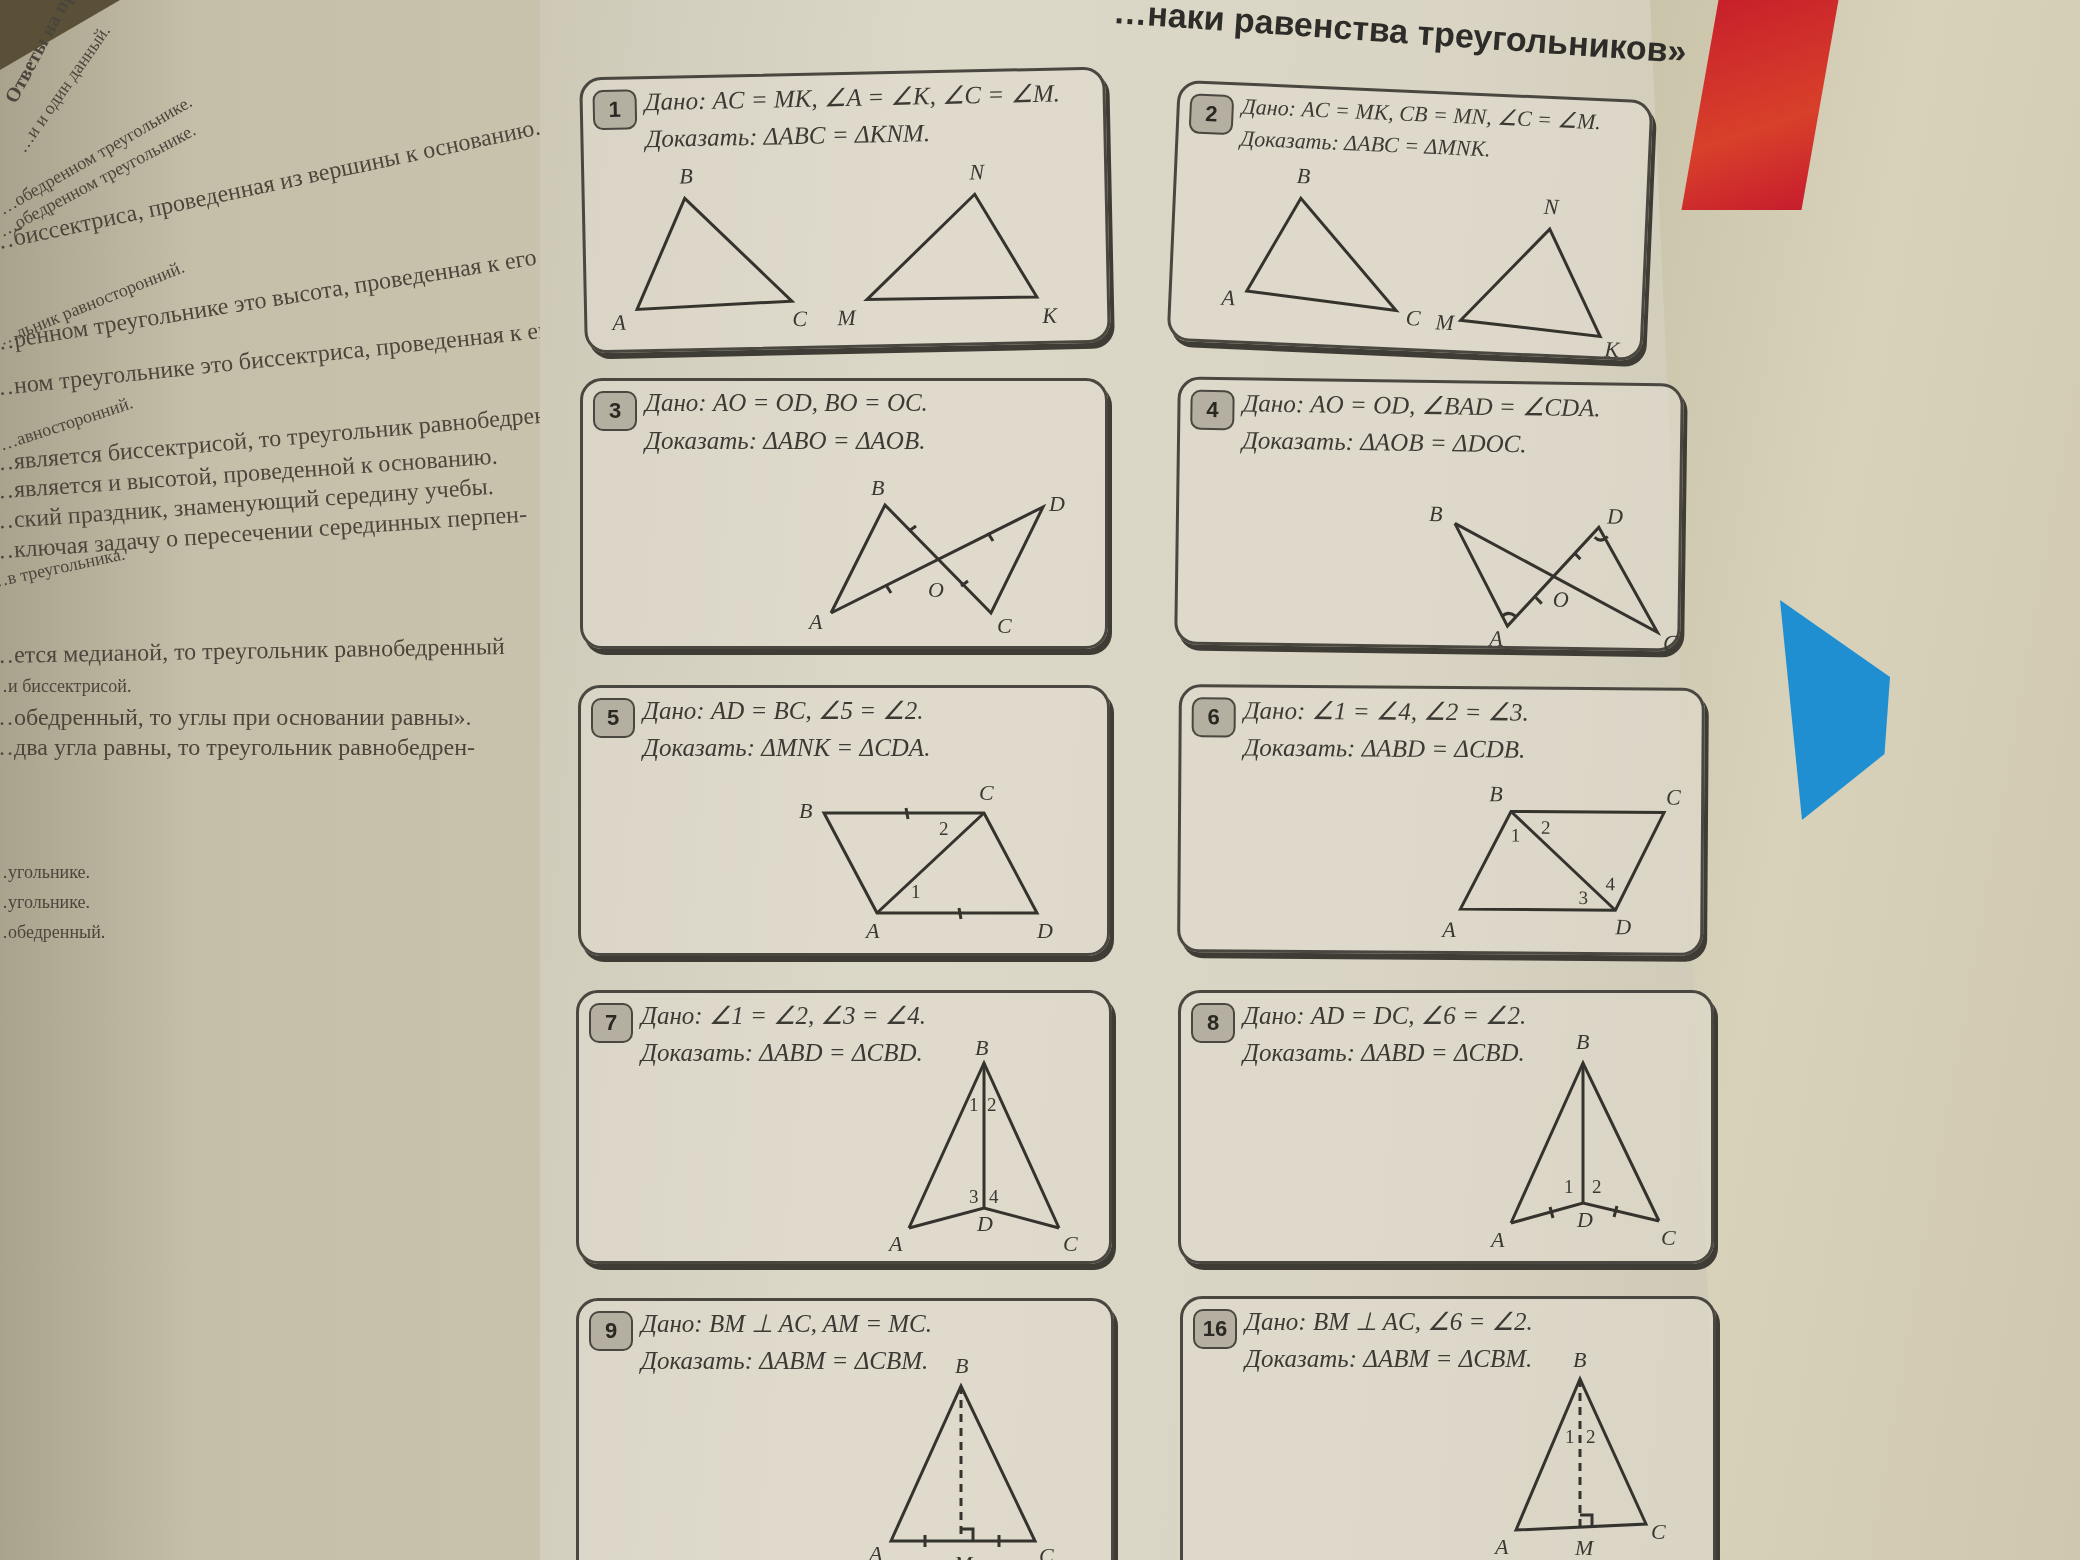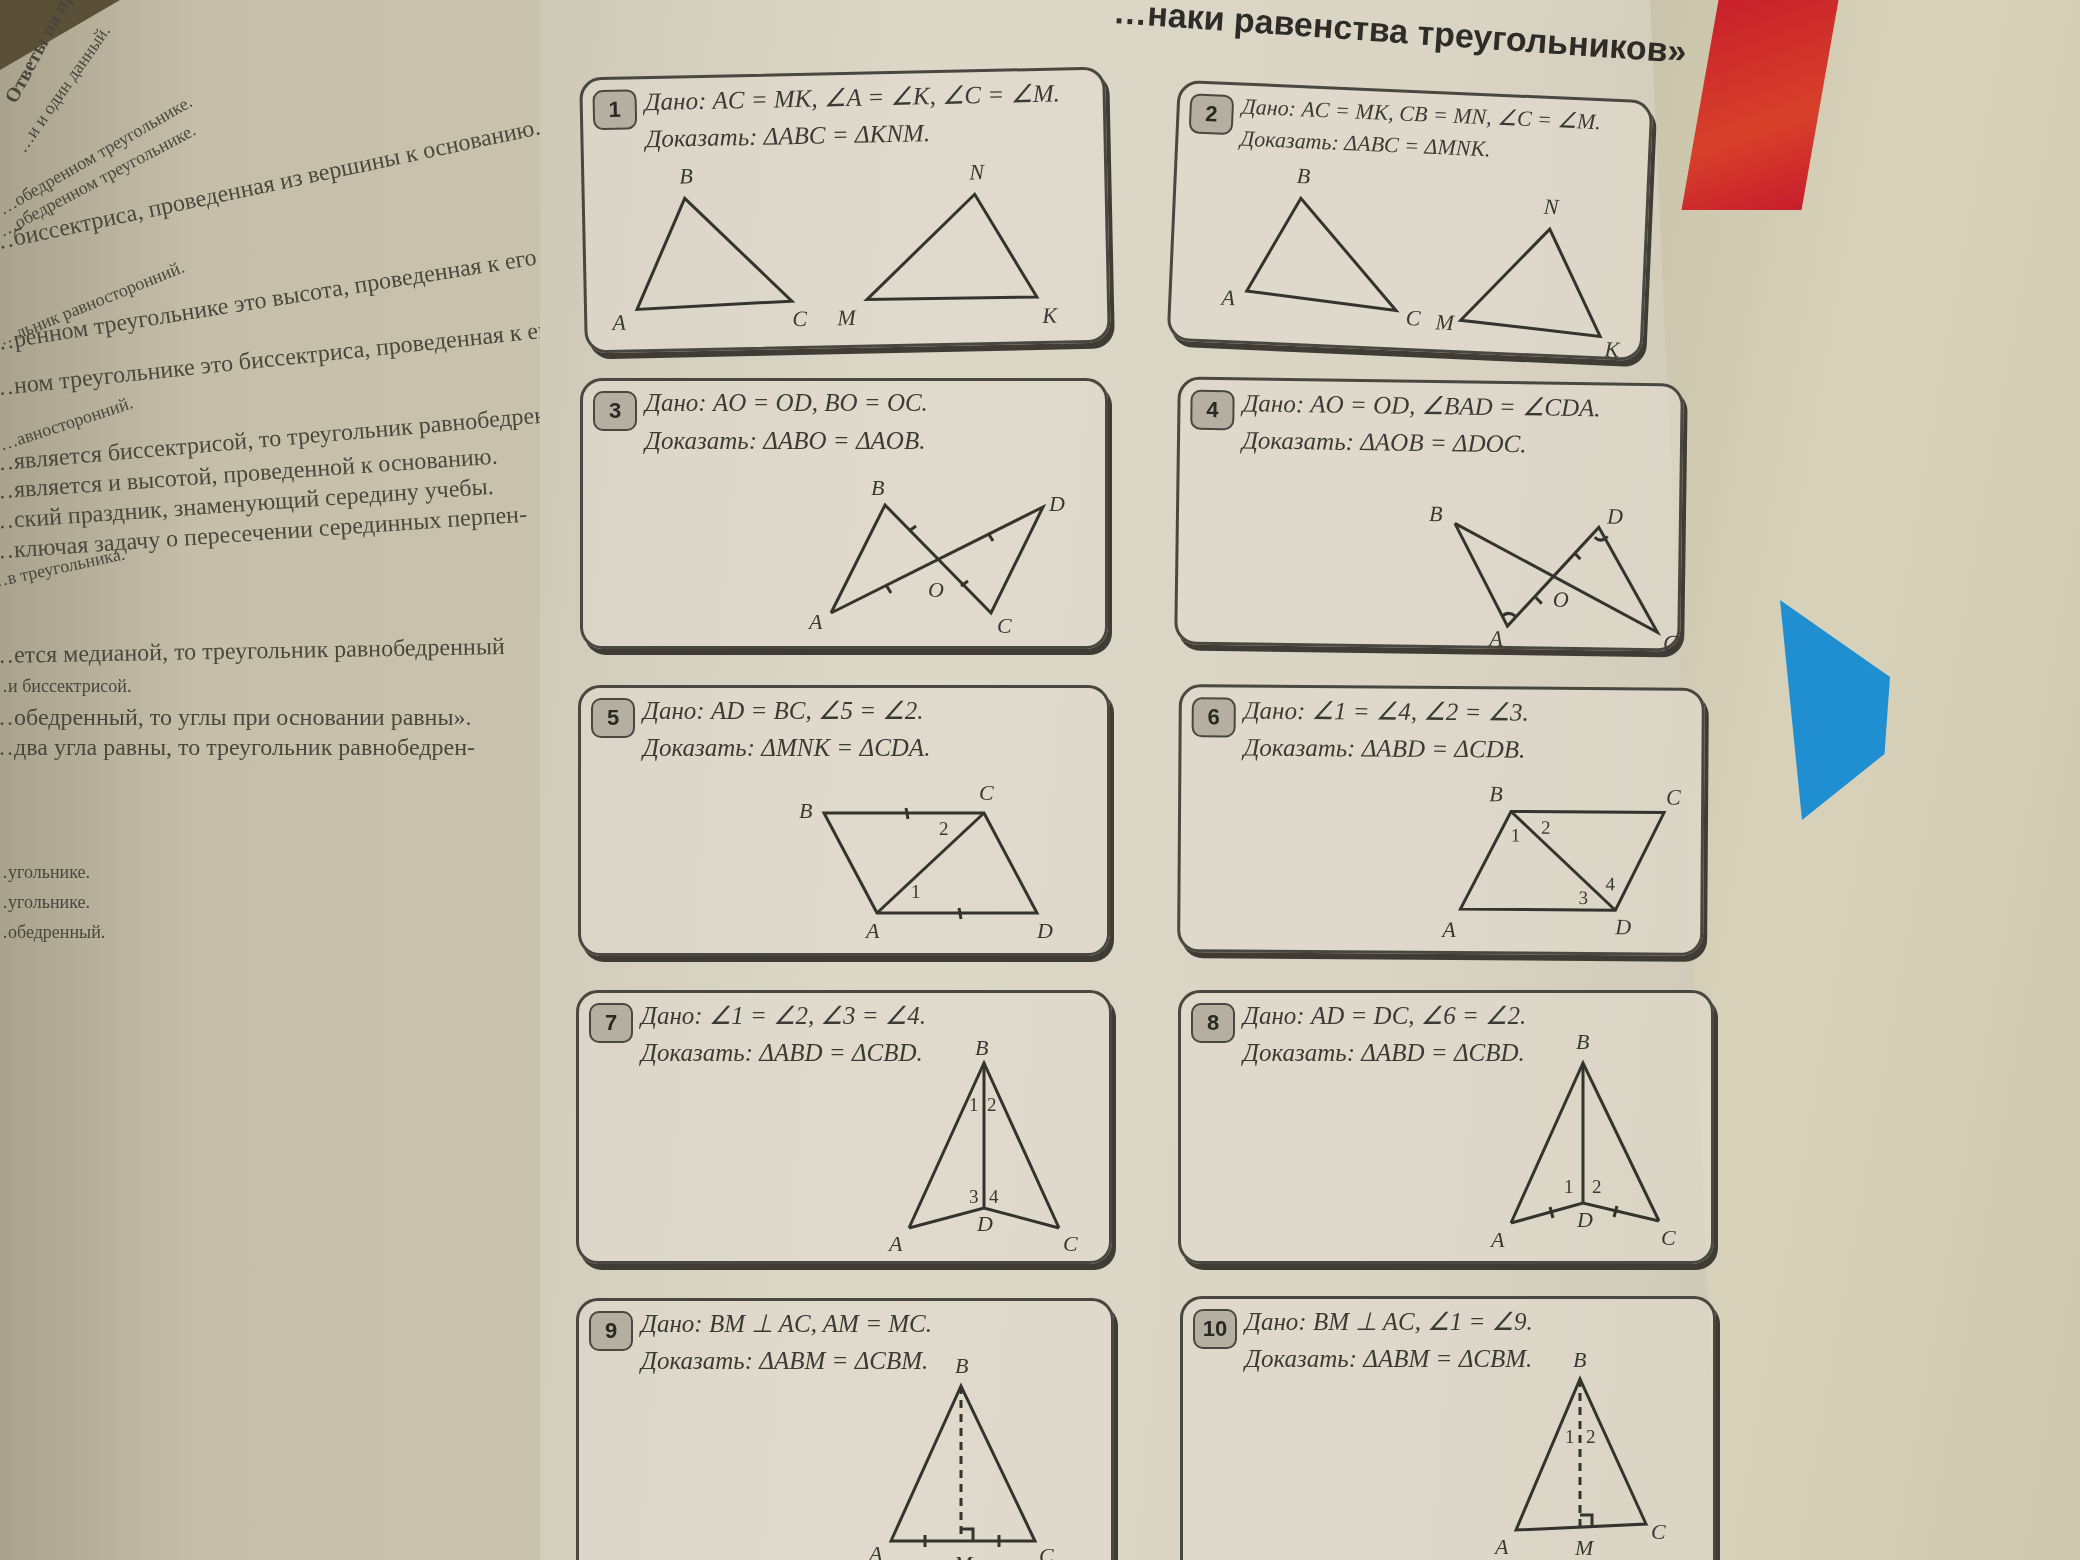--- a/index.html
+++ b/index.html
@@ -210,22 +210,22 @@
     <line x1="346" y1="234" x2="346" y2="246"></line>
     <line x1="420" y1="234" x2="420" y2="246"></line>
     <text x="376" y="72">B</text>
     <text x="290" y="260">A</text>
     <text x="375" y="270">M</text>
     <text x="460" y="262">C</text>
   </svg>
 </div>
 
 <div class="card" style="left:1180px;top:1296px;width:530px;height:280px;">
-  <div class="badge">10</div>
-  <div class="given"><span>Дано:</span> <span>BM ⊥ AC, ∠1 = ∠9.</span></div>
+  <div class="badge">16</div>
+  <div class="given"><span>Дано:</span> <span>BM ⊥ AC, ∠6 = ∠2.</span></div>
   <div class="prove"><span>Доказать:</span> <span>ΔABM = ΔCBM.</span></div>
   <svg class="fig" style="left:0;top:0;" width="530" height="280">
     <polygon points="333,231 397,80 463,225"></polygon>
     <line x1="397" y1="80" x2="397" y2="228" stroke-dasharray="8,6"></line>
     <polyline points="397,216 409,216 409,227"></polyline>
     <text class="num" x="382" y="144">1</text>
     <text class="num" x="403" y="144">2</text>
     <text x="390" y="68">B</text>
     <text x="312" y="255">A</text>
     <text x="392" y="256">M</text>

